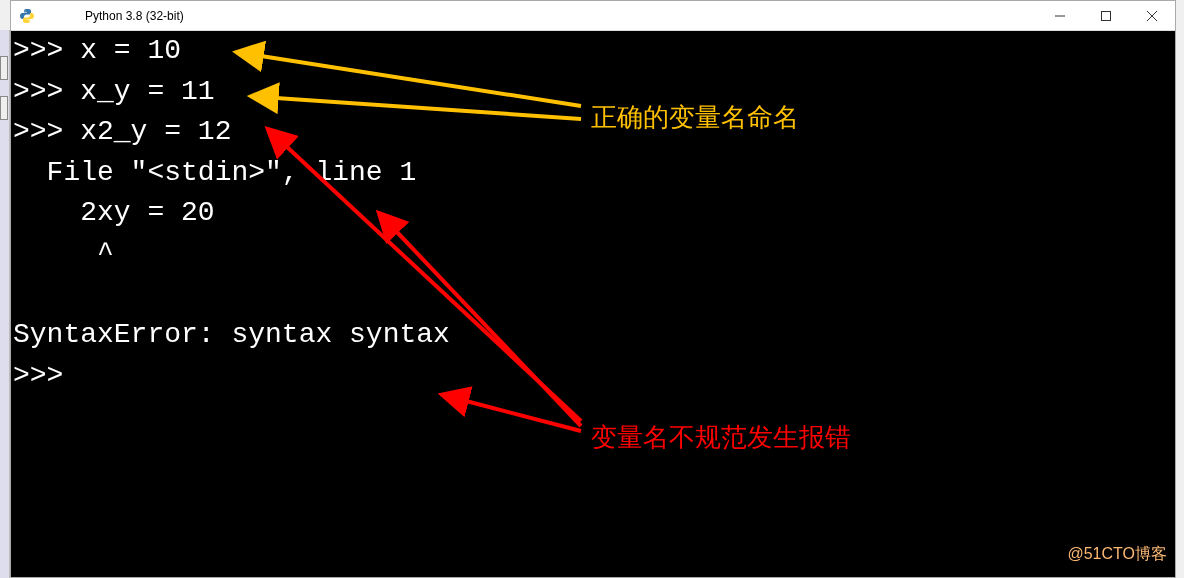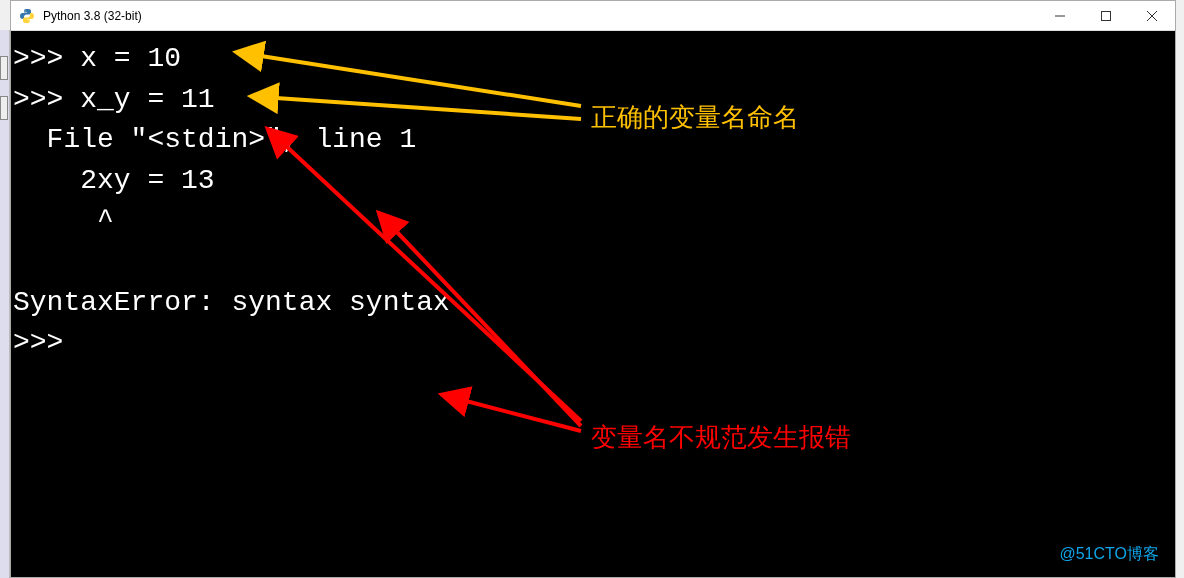--- a/index.html
+++ b/index.html
@@ -26,20 +26,21 @@
       display: flex;
       flex-direction: column;
     }
     .titlebar {
       height: 30px;
       background: #fff;
       display: flex;
       align-items: center;
       padding-left: 8px;
       border-bottom: 1px solid #ddd;
+      gap: 42px;
     }
     .titlebar-icon {
       width: 16px;
       height: 16px;
       margin-right: 8px;
       display: flex;
       align-items: center;
       justify-content: center;
     }
     .titlebar-title {
@@ -63,21 +64,21 @@
     .window-btn svg {
       width: 10px;
       height: 10px;
     }
     .terminal {
       flex: 1;
       background: #000;
       color: #fff;
       font-family: "SimSun", "NSimSun", "Courier New", monospace;
       font-size: 28px;
-      padding: 8px 2px;
+      padding: 0 2px;
       line-height: 1.45;
       position: relative;
       overflow: hidden;
     }
     .term-line {
       white-space: pre;
     }
     .annotation {
       position: absolute;
       font-family: "Microsoft YaHei", "SimHei", sans-serif;
@@ -90,22 +91,22 @@
       left: 580px;
     }
     .annotation-error {
       color: #ff0000;
       top: 388px;
       left: 580px;
     }
     .watermark {
       position: absolute;
       bottom: 12px;
-      right: 16px;
-      color: #0ea5e9;
+      right: 8px;
+      color: #fdba74;
       font-size: 16px;
       font-family: "Microsoft YaHei", sans-serif;
     }
     .svg-overlay {
       position: absolute;
       top: 0;
       left: 0;
       width: 100%;
       height: 100%;
       pointer-events: none;
@@ -170,22 +171,23 @@
             <line x1="0" y1="0" x2="10" y2="10" stroke="#333" stroke-width="1"></line>
             <line x1="10" y1="0" x2="0" y2="10" stroke="#333" stroke-width="1"></line>
           </svg>
       </div>
     </div>
   </div>
 
   <div class="terminal">
     <div class="term-line">&gt;&gt;&gt; x = 10</div>
     <div class="term-line">&gt;&gt;&gt; x_y = 11</div>
+    <div class="term-line">&gt;&gt;&gt; x2_y = 12</div>
     <div class="term-line">  File "&lt;stdin&gt;", line 1</div>
-    <div class="term-line">    2xy = 13</div>
+    <div class="term-line">    2xy = 20</div>
     <div class="term-line">     ^</div>
     <div class="term-line">&nbsp;</div>
     <div class="term-line">SyntaxError: syntax syntax</div>
     <div class="term-line">&gt;&gt;&gt;</div>
 
     <div class="annotation annotation-correct">正确的变量名命名</div>
     <div class="annotation annotation-error">变量名不规范发生报错</div>
 
     <div class="watermark">@51CTO博客</div>
 

